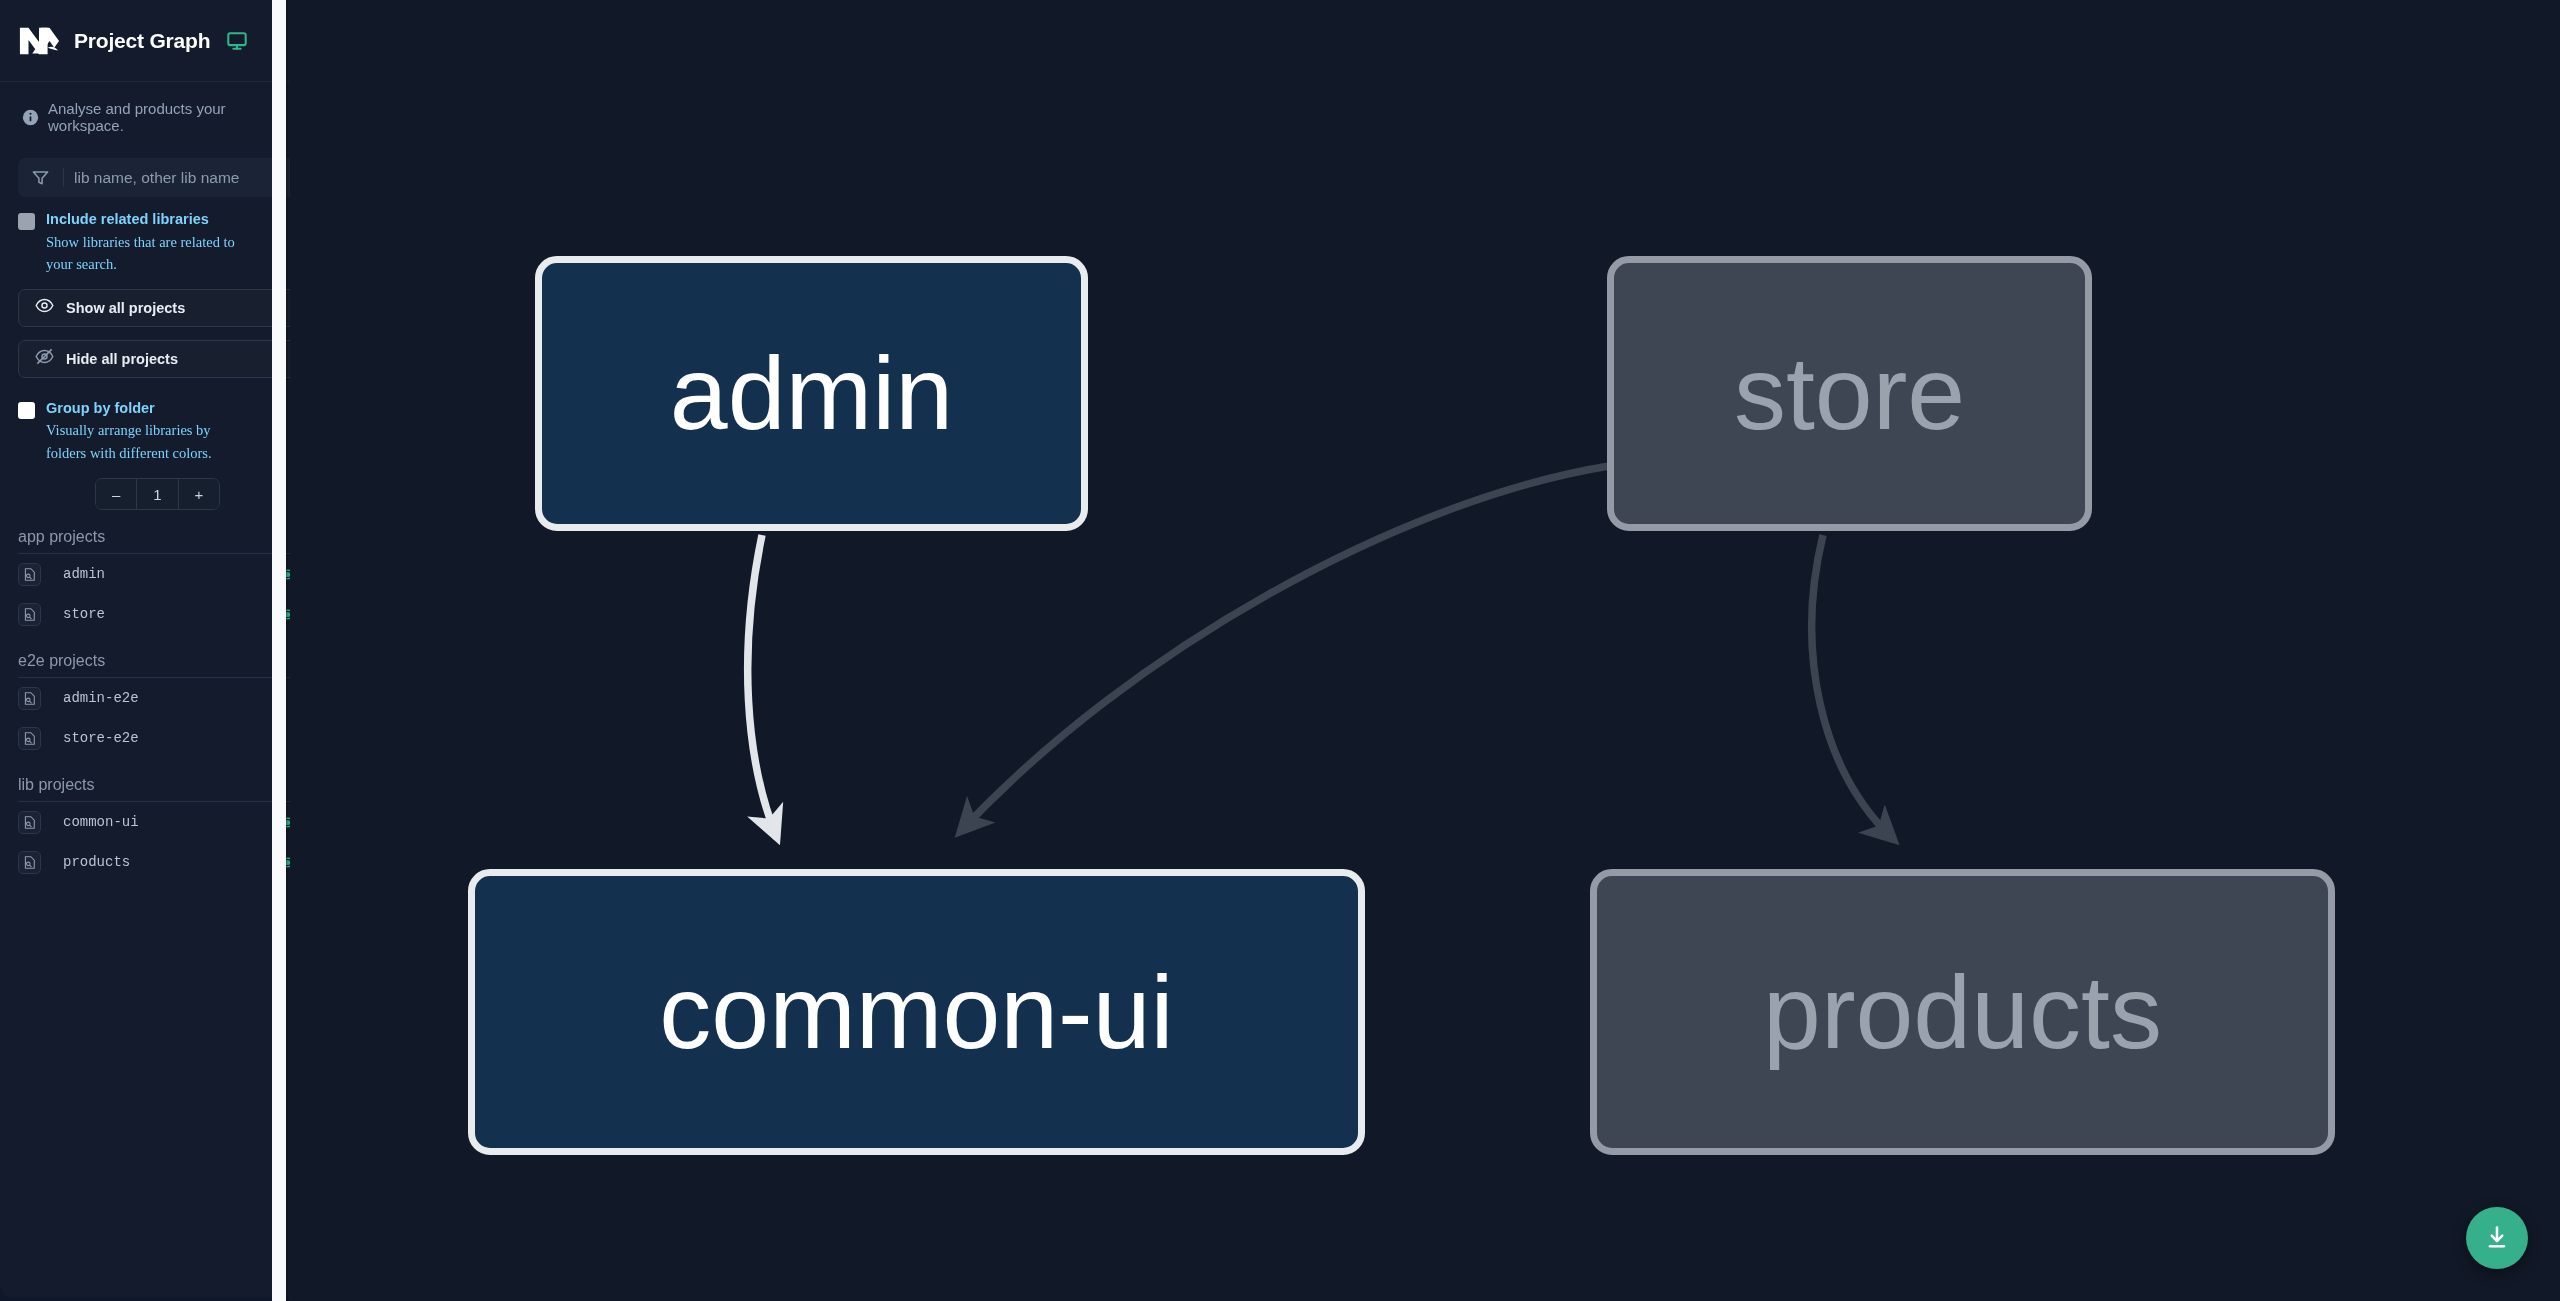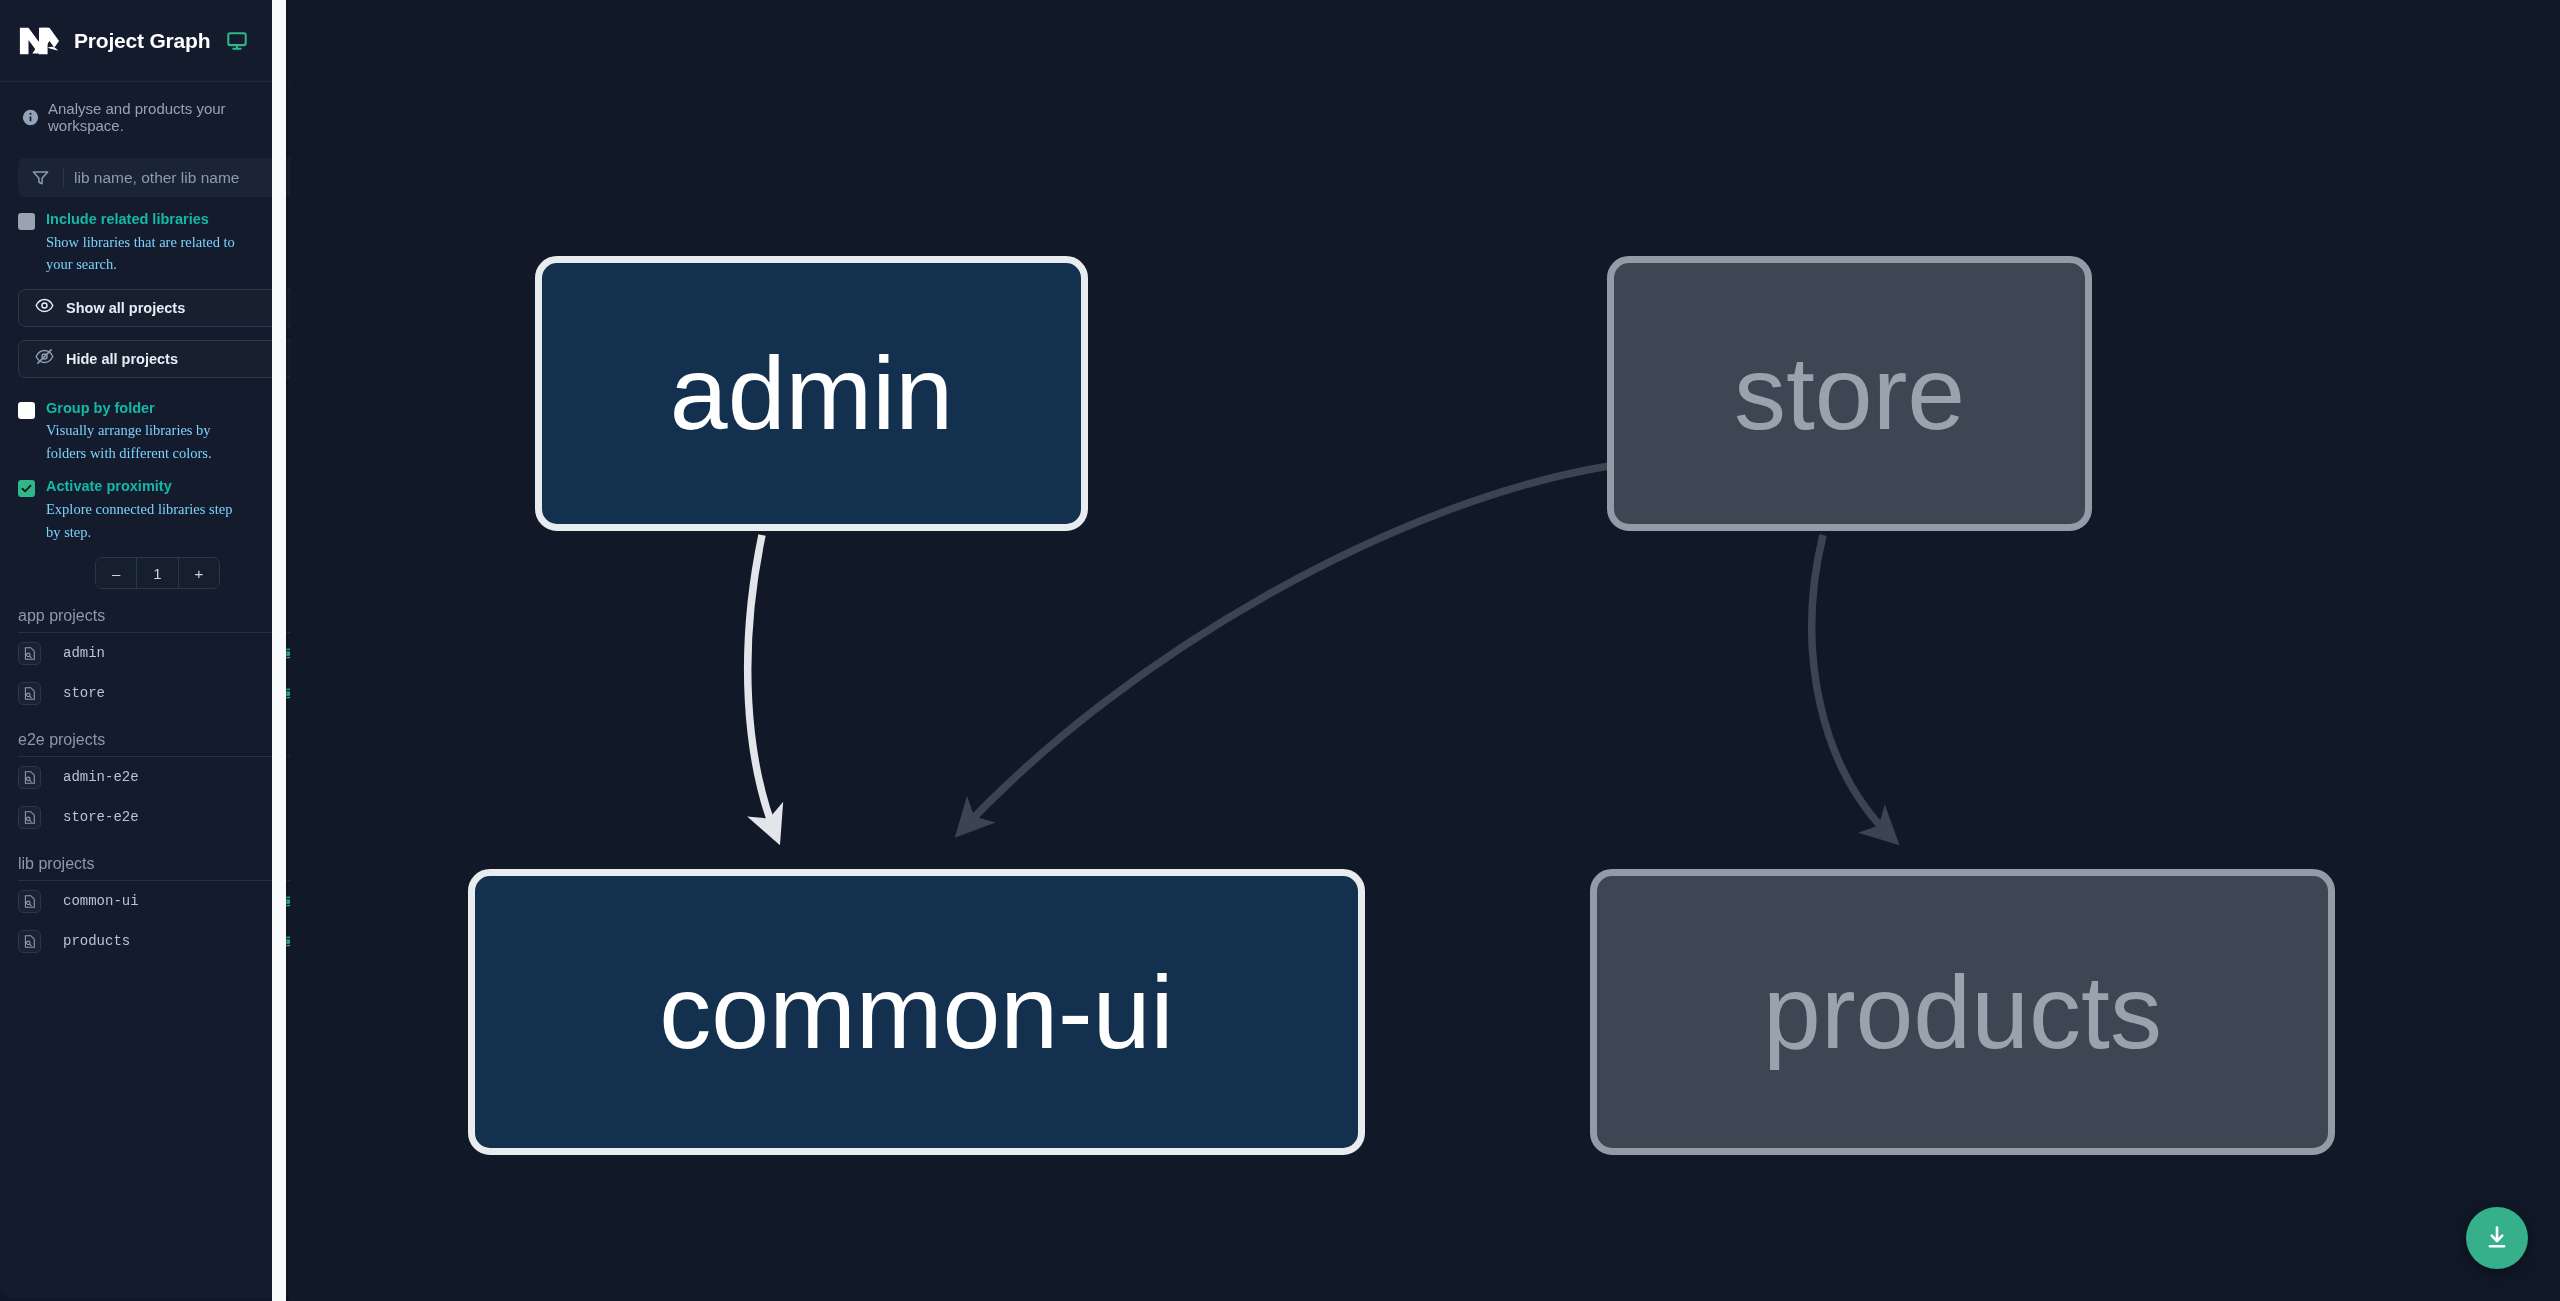--- a/index.html
+++ b/index.html
@@ -77,21 +77,21 @@
   .chk-box {
     width: 17px; height: 17px; flex: none; margin-top: 4px;
     border-radius: 3px;
   }
   .chk-box.grey { background: #9aa3b0; }
   .chk-box.white { background: #ffffff; }
   .chk-box.green {
     background: #2eb88a;
     display: flex; align-items: center; justify-content: center;
   }
-  .chk-title { color: #14b8a6; font-size: 14.5px; font-weight: bold; line-height: 1.5; }
+  .chk-title { color: #7dd3fc; font-size: 14.5px; font-weight: bold; line-height: 1.5; }
   .chk-desc { color: #7dd3fc; font-size: 14.5px; line-height: 1.55; max-width: 190px; font-family: Liberation Serif, serif; }
 
   
   .sb-btn {
     margin: 13px 18px 0 18px;
     height: 38px;
     background: #18202f;
     border: 1px solid #2b3648;
     border-radius: 7px;
     display: flex; align-items: center; gap: 12px;
@@ -254,31 +254,20 @@
     </div>
 
     <div class="chk-row" style="padding-top:20px">
       <span class="chk-box white"></span>
       <div>
         <div class="chk-title">Group by folder</div>
         <div class="chk-desc">Visually arrange libraries by folders with different colors.</div>
       </div>
     </div>
 
-    <div class="chk-row">
-      <span class="chk-box green">
-        <svg viewBox="0 0 16 16" width="13" height="13">
-          <path d="M3 8.3 L6.3 11.6 L13 4.6" fill="none" stroke="#0b1220" stroke-width="2.2" stroke-linecap="round" stroke-linejoin="round"></path>
-        </svg>
-      </span>
-      <div>
-        <div class="chk-title">Activate proximity</div>
-        <div class="chk-desc">Explore connected libraries step by step.</div>
-      </div>
-    </div>
 
     <div class="stepper">
       <div>–</div>
       <div>1</div>
       <div>+</div>
     </div>
 
     <div class="grp">
       <div class="grp-title" style="margin:0 18px;">app projects</div>
       <div class="proj-row">

